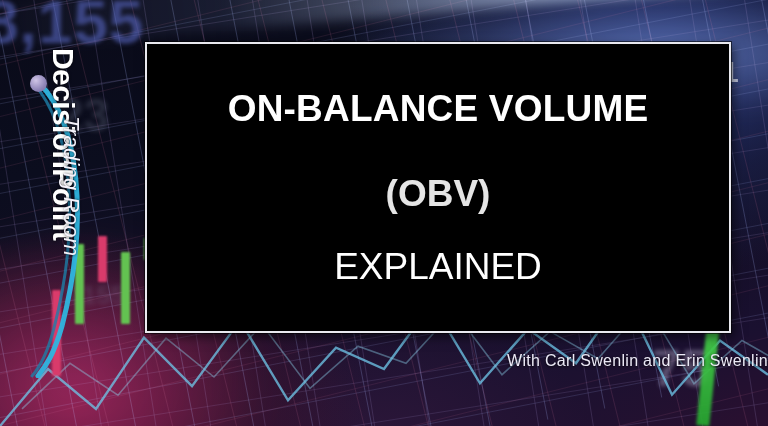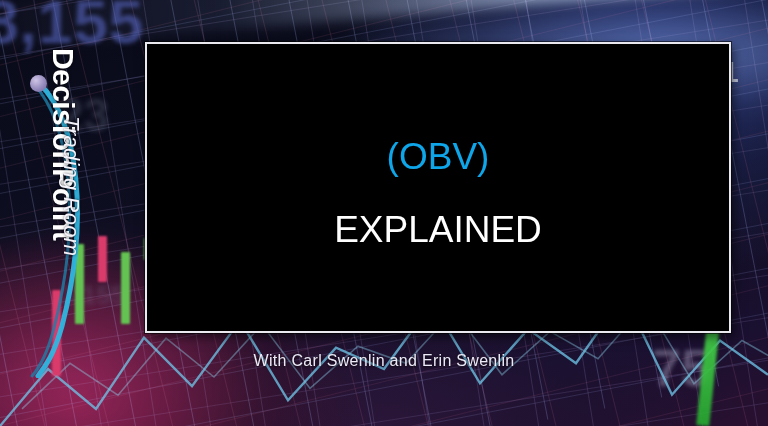--- a/index.html
+++ b/index.html
@@ -238,43 +238,43 @@
   }
   .title-line-1 {
     color: #ffffff;
     font-size: 37px;
     font-weight: 700;
     letter-spacing: 0.2px;
     line-height: 1;
     white-space: nowrap;
   }
   .title-line-2 {
-    color: #0ea5e9;
+    color: #e5e5e5;
     font-size: 37px;
-    font-weight: 400;
+    font-weight: 700;
     line-height: 1;
     margin-top: 48px;
     white-space: nowrap;
   }
   .title-line-3 {
     color: #ffffff;
     font-size: 37px;
     font-weight: 400;
     line-height: 1;
     margin-top: 36px;
     white-space: nowrap;
   }
 
   
   .presenters {
     position: absolute;
     left: 0;
     top: 352px;
     width: 768px;
-    text-align: center;
+    text-align: right;
     color: #eceaf6;
     font-size: 16px;
     font-weight: 400;
     letter-spacing: 0.3px;
     text-shadow: 0 1px 3px rgba(0,0,0,.85);
   }
 </style>
 </head>
 <body>
 
@@ -313,19 +313,20 @@
     <svg class="logo-arc" viewBox="0 0 110 320">
       <path d="M36 26 C 74 64, 86 160, 58 268 C 50 296, 42 308, 34 318" fill="none" stroke="#2fb6e0" stroke-width="5" stroke-linecap="round" opacity="0.95"></path>
       <path d="M30 26 C 66 66, 78 162, 50 270 C 43 297, 36 309, 28 318" fill="none" stroke="#1d7ea8" stroke-width="3" stroke-linecap="round" opacity="0.8"></path>
     </svg>
     <div class="logo-dot"></div>
     <div class="logo-main">DecisionPoint</div>
     <div class="logo-sub">Trading Room</div>
   </div>
 
   <div class="title-card">
+    <div class="title-line-1">ON-BALANCE VOLUME</div>
     <div class="title-line-2">(OBV)</div>
     <div class="title-line-3">EXPLAINED</div>
   </div>
 
   <div class="presenters">With Carl Swenlin and Erin Swenlin</div>
 
 </div>
 
 </body></html>

